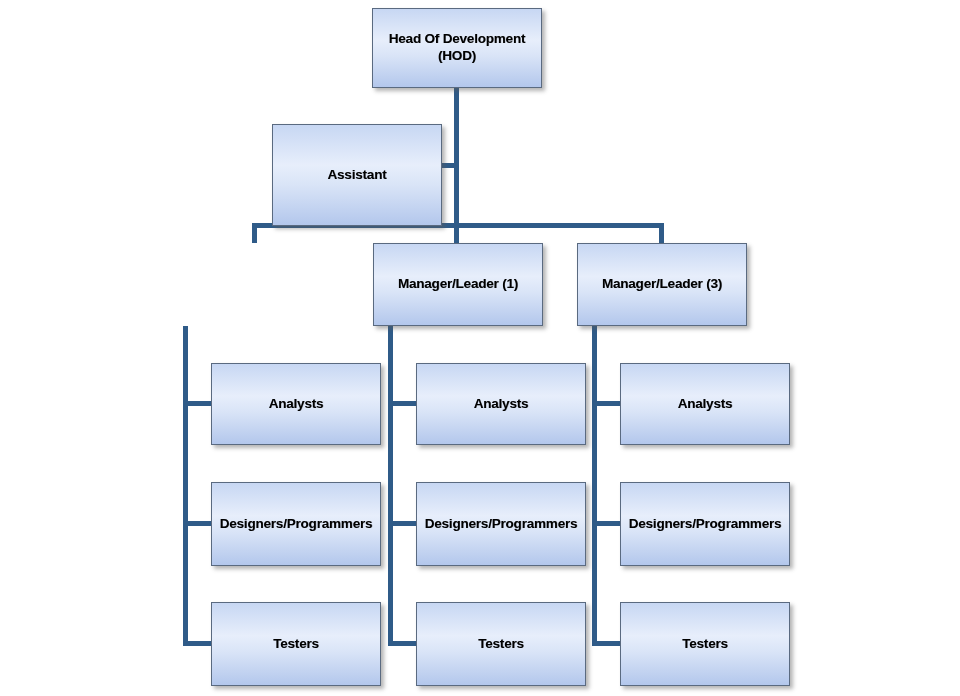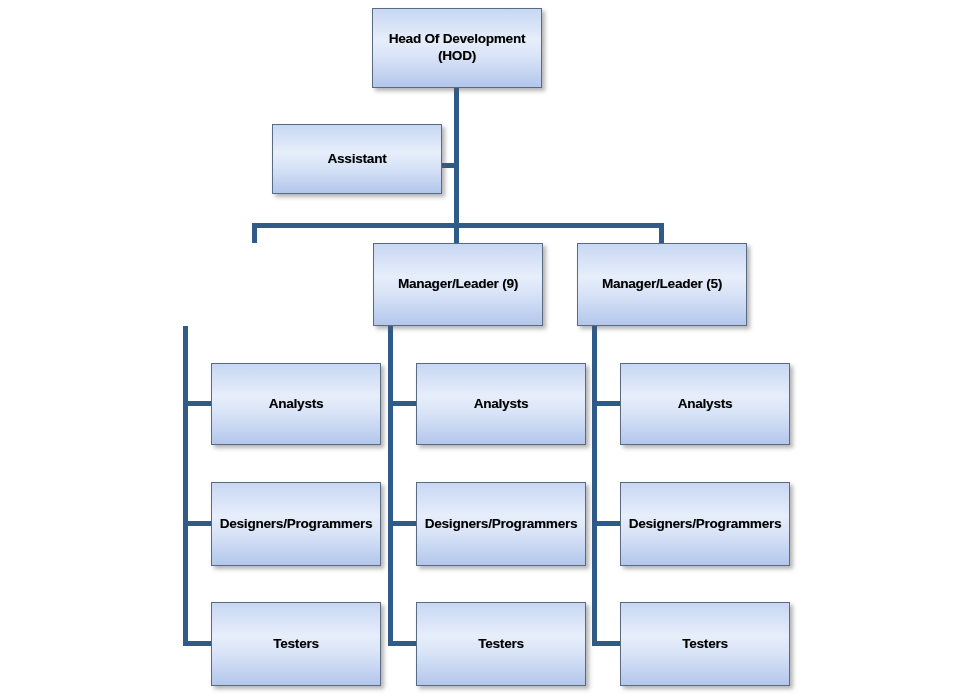--- a/index.html
+++ b/index.html
@@ -78,29 +78,29 @@
   <div class="conn v" style="left:592px; top:326px; height:320px"></div>
   <div class="conn h" style="left:592px; top:401px; width:29px"></div>
   <div class="conn h" style="left:592px; top:521px; width:29px"></div>
   <div class="conn h" style="left:592px; top:641px; width:29px"></div>
 
   <div class="node" style="left:372px; top:8px; height:80px">
     <span class="label">Head Of Development
 (HOD)</span>
   </div>
 
-  <div class="node" style="left:272px; top:124px; height:70px">
+  <div class="node" style="left:272px; top:124px; height:102px">
     <span class="label">Assistant</span>
   </div>
 
   <div class="node" style="left:373px; top:243px; height:83px">
-    <span class="label">Manager/Leader (9)</span>
+    <span class="label">Manager/Leader (1)</span>
   </div>
   <div class="node" style="left:577px; top:243px; height:83px">
-    <span class="label">Manager/Leader (5)</span>
+    <span class="label">Manager/Leader (3)</span>
   </div>
 
   <div class="node" style="left:211px; top:363px; height:82px">
     <span class="label">Analysts</span>
   </div>
   <div class="node" style="left:211px; top:482px; height:84px">
     <span class="label">Designers/Programmers</span>
   </div>
   <div class="node" style="left:211px; top:602px; height:84px">
     <span class="label">Testers</span>

